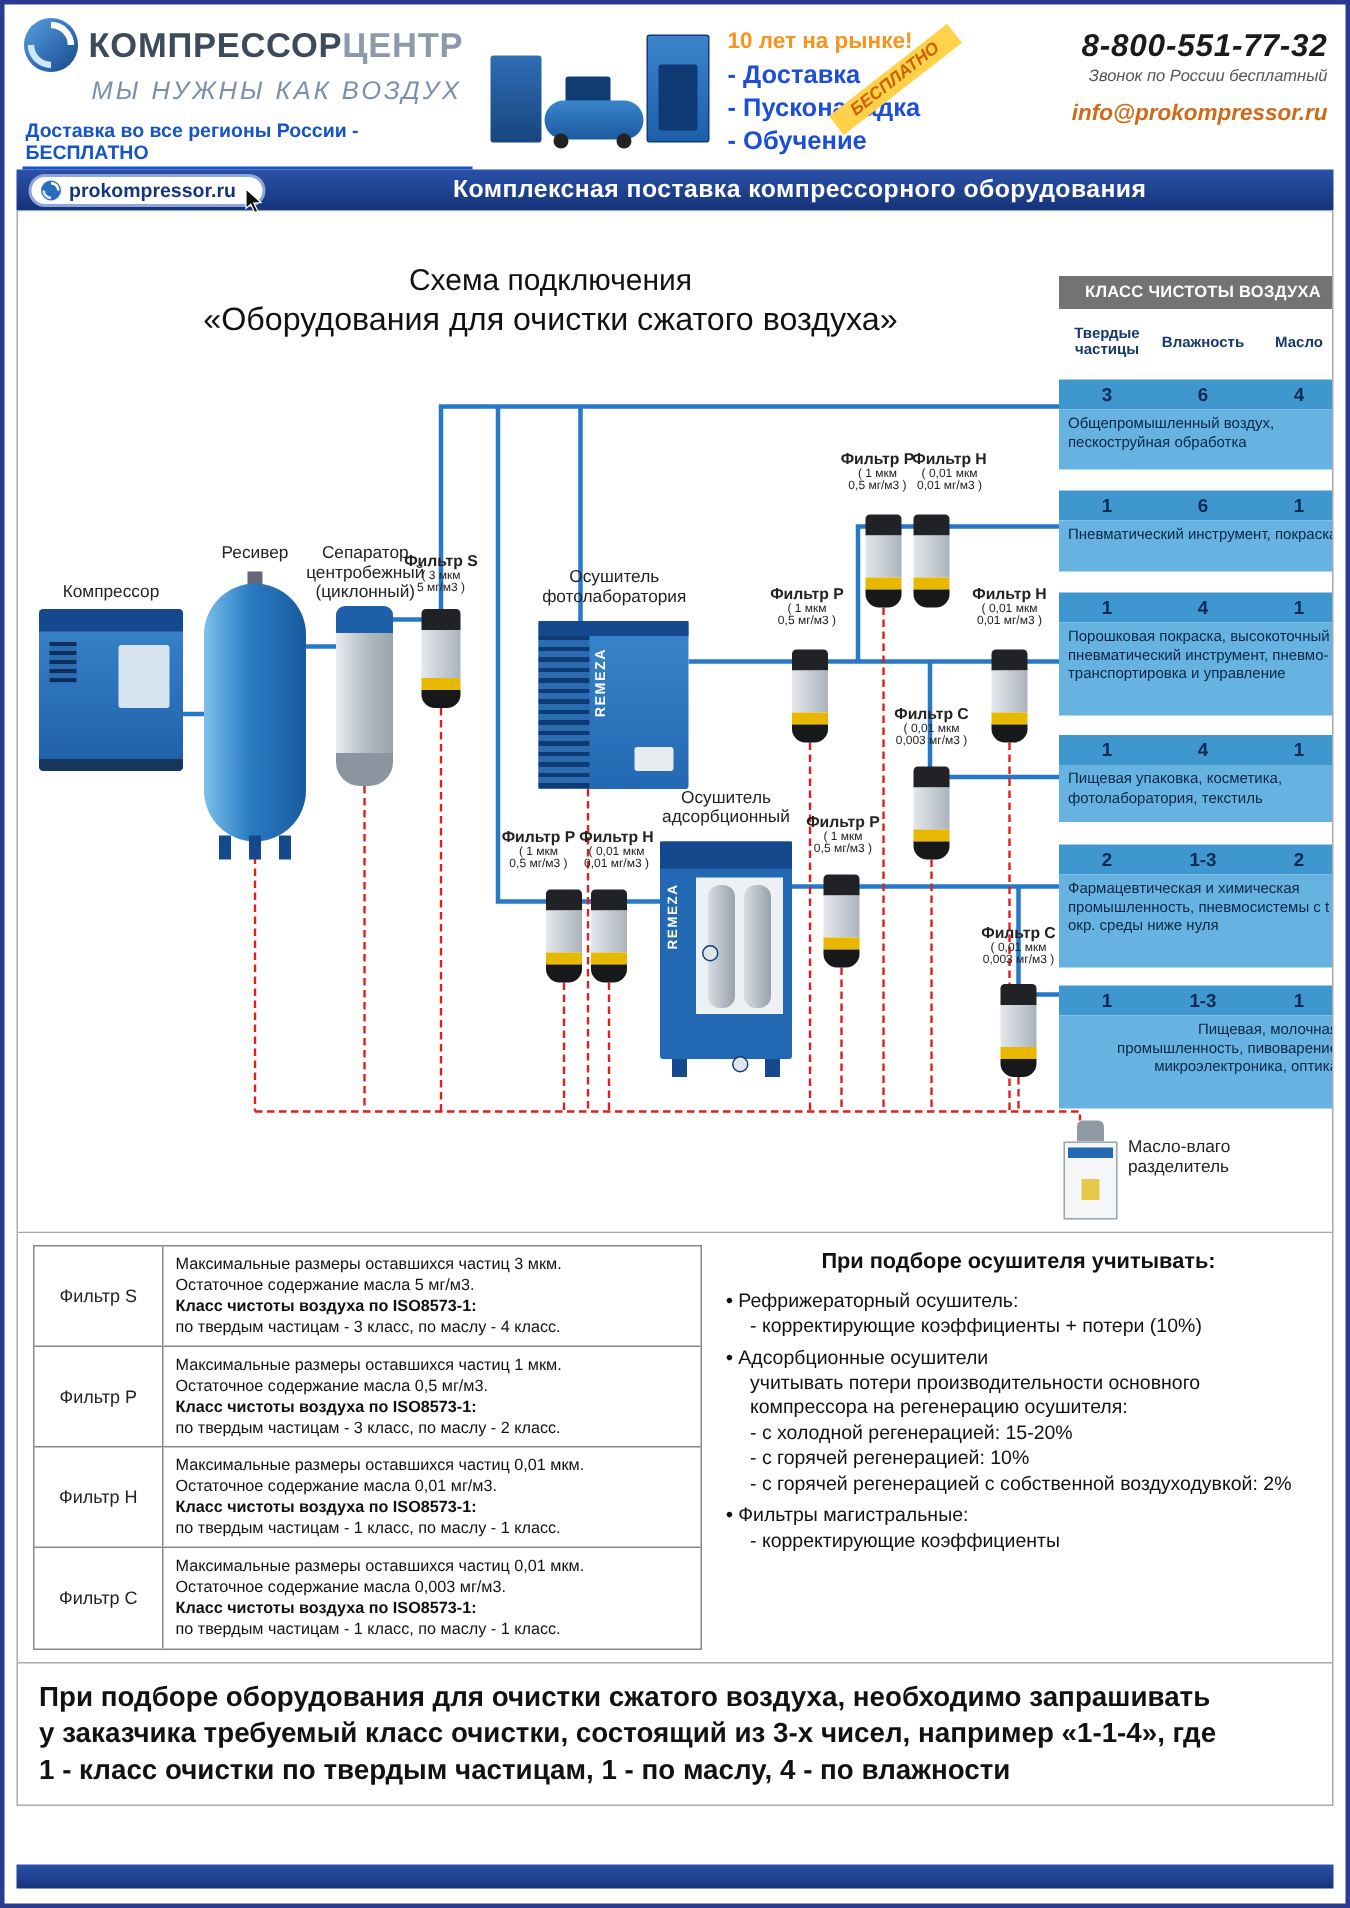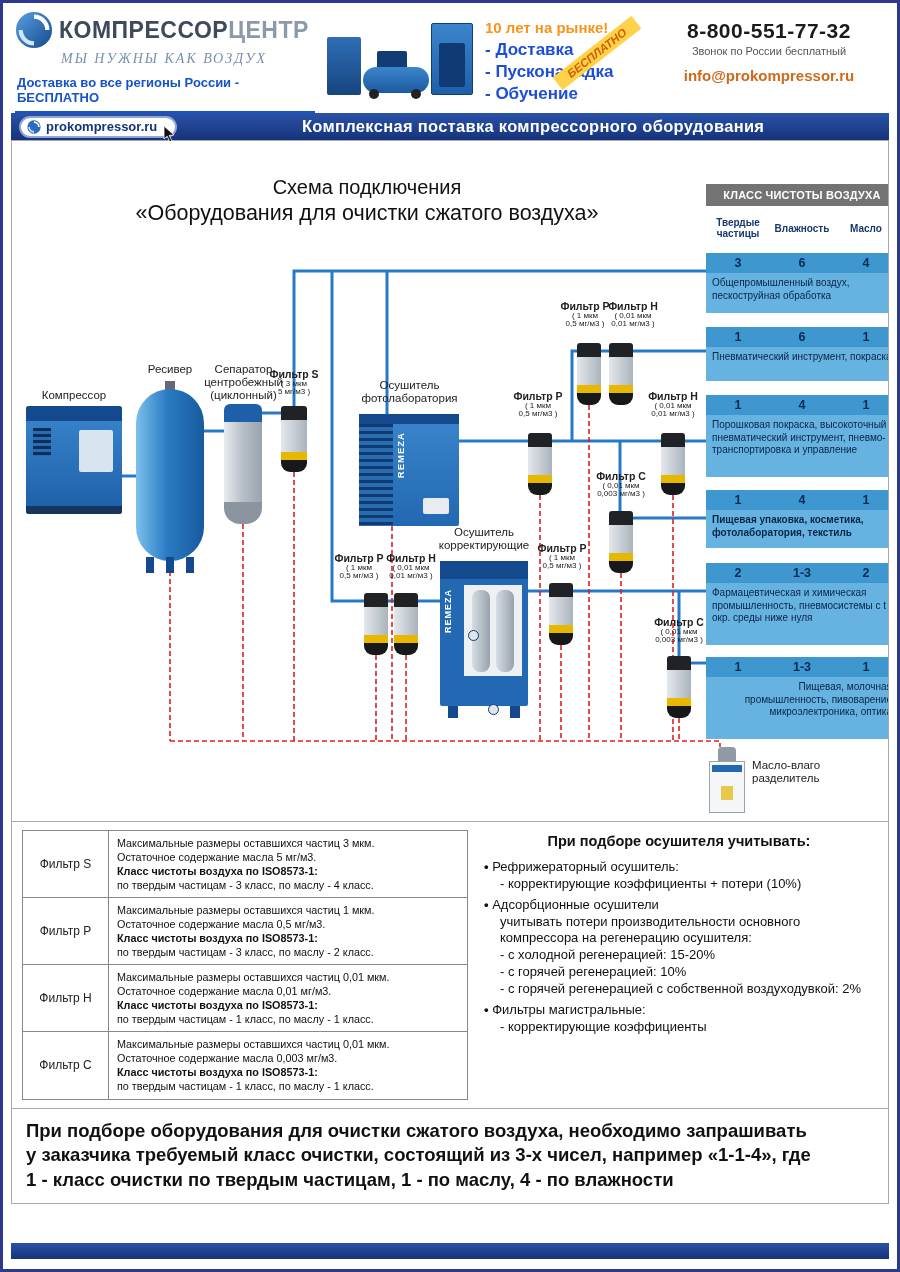--- a/index.html
+++ b/index.html
@@ -7,37 +7,37 @@
   body { font-family:"Liberation Sans", sans-serif; width:900px; }
   .page { position:relative; width:900px; height:1272px; border:3px solid #2b3990; background:#fff; overflow:hidden; }
 
   
   .header { display:flex; height:110px; padding:8px 12px 0 12px; }
   .h-left { width:300px; border-bottom:2px solid #1553c8; padding-bottom:4px; }
   .logo-row { display:flex; align-items:center; gap:6px; }
   .logo-icon svg { width:38px; height:38px; display:block; }
   .logo-text { font-size:23px; font-weight:bold; letter-spacing:.5px; }
   .logo-p1 { color:#3d4a5c; } .logo-p2 { color:#8b9aab; }
-  .tagline { font-family:Liberation Serif, serif; font-style:italic; color:#7a8fae; font-size:14px; letter-spacing:2px; margin:2px 0 8px 46px; }
+  .tagline { font-family:Liberation Sans, sans-serif; font-style:italic; color:#7a8fae; font-size:17px; letter-spacing:2px; margin:2px 0 8px 46px; }
   .delivery { color:#1553c8; font-size:13px; font-weight:bold; margin-left:2px; }
 
   .h-center { flex:1; display:flex; padding:2px 0 0 10px; position:relative; }
   .photo { width:150px; height:86px; position:relative; }
   .ph-cab1 { position:absolute; left:2px; bottom:4px; width:34px; height:58px; background:linear-gradient(#2f6db5,#17457f); border-radius:2px; }
   .ph-tank { position:absolute; left:38px; bottom:6px; width:66px; height:26px; background:linear-gradient(#3b85cc,#1b5a9e); border-radius:13px; }
   .ph-motor { position:absolute; left:52px; bottom:30px; width:30px; height:18px; background:#123c74; border-radius:2px; }
   .ph-wheel { position:absolute; bottom:0; width:10px; height:10px; background:#222; border-radius:50%; }
   .ph-cab2 { position:absolute; left:106px; bottom:4px; width:42px; height:72px; background:linear-gradient(#3b85cc,#1d5fa8); border:1px solid #123c74; border-radius:2px; }
   .ph-door { position:absolute; left:114px; bottom:12px; width:26px; height:44px; background:#0f3a74; border-radius:2px; }
   .promo-txt { padding:6px 0 0 10px; }
   .promo-years { color:#f7941d; font-weight:bold; font-size:15px; margin-bottom:3px; }
   .promo-item { color:#1d4ed8; font-weight:bold; font-size:17px; line-height:1.3; }
   .free-ribbon { position:absolute; right:6px; top:34px; transform:rotate(-38deg); background:#ffd24a; color:#d06000; font-weight:bold; font-style:italic; font-size:11.5px; padding:2px 14px; }
 
-  .h-right { width:232px; text-align:center; padding-top:8px; }
+  .h-right { width:232px; text-align:right; padding-top:8px;font-style:italic; }
   .phone { font-size:21px; font-weight:bold; color:#1b1b1b; letter-spacing:.5px; }
   .phone-note { font-size:11px; color:#555; margin:2px 0 10px; }
   .email { font-size:15px; font-weight:bold; color:#cf6a1a; }
 
   
   .topbar { height:27px; margin:0 8px; background:linear-gradient(#2a52a8,#16337a); display:flex; align-items:center; padding-left:8px; position:relative; }
   .site-pill { position:relative; display:flex; align-items:center; gap:5px; background:#fff; border:2px solid #8fa6d8; border-radius:12px; height:22px; padding:0 18px 0 6px; font-size:13px; font-weight:bold; color:#15357a; }
   .site-pill svg.mini { width:14px; height:14px; }
   .cursor-icon { position:absolute; right:-2px; top:8px; }
   .slogan { flex:1; text-align:center; color:#fff; font-weight:bold; font-size:16.5px; letter-spacing:.3px; }
@@ -108,21 +108,21 @@
   .cpanel { position:absolute; left:694px; top:43px; width:192px; height:560px; z-index:2; }
   .cp-header { position:absolute; top:0; left:0; right:0; height:22px; background:#737373; color:#fff; font-size:11px; font-weight:bold; text-align:center; line-height:22px; letter-spacing:.2px; }
   .cp-cols { position:absolute; top:24px; left:0; right:0; height:40px; display:flex; align-items:center; color:#16386e; font-size:10px; font-weight:bold; text-align:center; }
   .cp-cols span { flex:1; }
   .cp-group { position:absolute; left:0; right:0; }
   .cp-nums { height:20px; background:#3e97cf; display:flex; align-items:center; color:#0a2a55; font-weight:bold; font-size:12.5px; text-align:center; }
   .cp-nums span { flex:1; }
   .cp-desc { background:#66b3e2; color:#082545; font-size:10px; line-height:1.25; padding:4px 6px; }
   .g1{top:69px;} .g2{top:143px;} .g3{top:211px;} .g4{top:306px;} .g5{top:379px;} .g6{top:473px;}
   .g1 .cp-desc{min-height:40px;} .g2 .cp-desc{min-height:34px;} .g3 .cp-desc{min-height:62px;}
-  .g4 .cp-desc{min-height:38px;font-weight:bold;} .g5 .cp-desc{min-height:62px;} .g6 .cp-desc{min-height:62px;text-align:right;}
+  .g4 .cp-desc{min-height:38px;} .g5 .cp-desc{min-height:62px;} .g6 .cp-desc{min-height:62px;text-align:right;}
 
   
   .bottom { display:flex; padding:8px 10px; border-top:1px solid #aaa; }
   .ftable { width:446px; border:1px solid #888; }
   .frow { display:flex; border-top:1px solid #888; }
   .frow:first-child { border-top:none; }
   .fname { width:86px; border-right:1px solid #888; display:flex; align-items:center; justify-content:center; font-size:12px; color:#222; }
   .fdesc { flex:1; padding:5px 8px; font-size:10.8px; line-height:1.3; color:#111; }
   .fdesc .bold { font-weight:bold; }
   .dryer-notes { flex:1; padding:2px 4px 0 16px; color:#111; font-size:13px; line-height:1.3; }
@@ -250,21 +250,21 @@
         <div>Сепаратор</div>
         <div>центробежный</div>
         <div>(циклонный)</div>
       </div>
       <div class="elabel" style="left:340px;top:238px;width:115px;">
         <div>Осушитель</div>
         <div>фотолаборатория</div>
       </div>
       <div class="elabel" style="left:424px;top:385px;width:96px;">
         <div>Осушитель</div>
-        <div>корректирующие</div>
+        <div>адсорбционный</div>
       </div>
       <div class="elabel" style="left:740px;top:618px;width:90px;text-align:left;">
         <div>Масло-влаго</div>
         <div>разделитель</div>
       </div>
 
       <div class="flabel" style="left:248px;top:228px;width:68px;">
         <div class="fl-name">Фильтр S</div>
         <div class="fl-spec">( 3 мкм</div>
         <div class="fl-spec">5 мг/м3 )</div>

